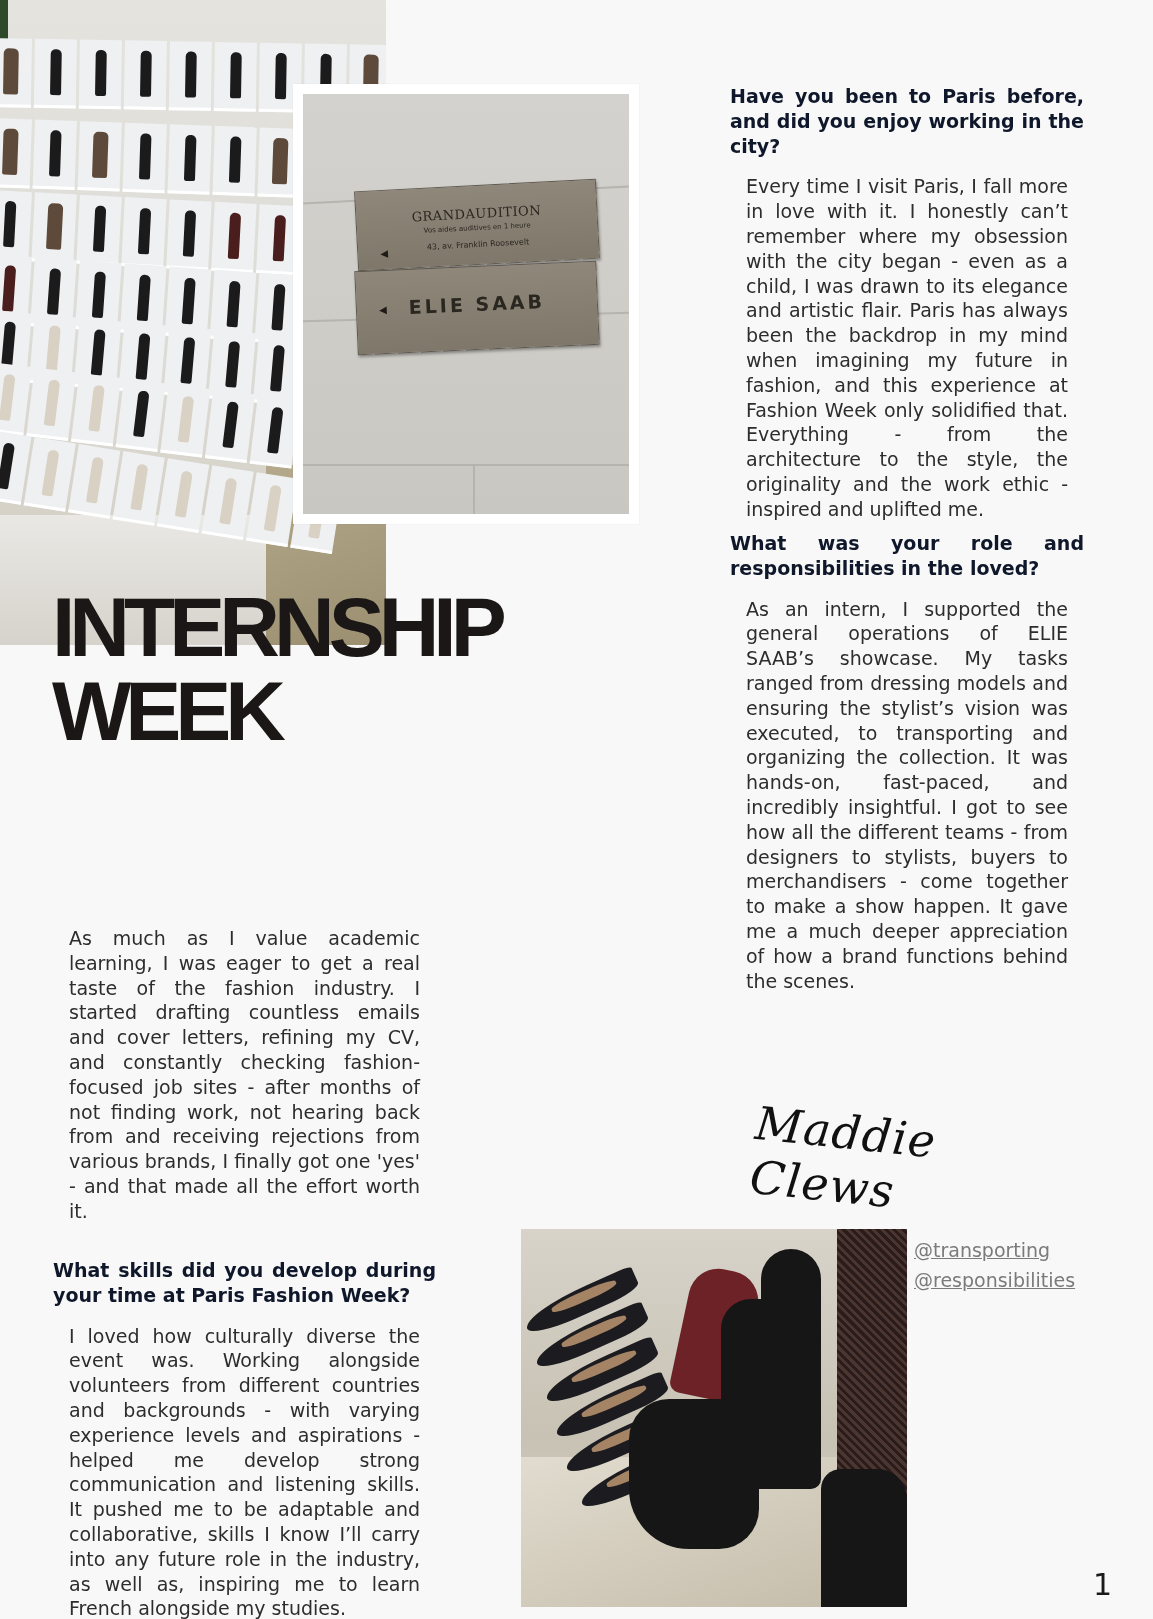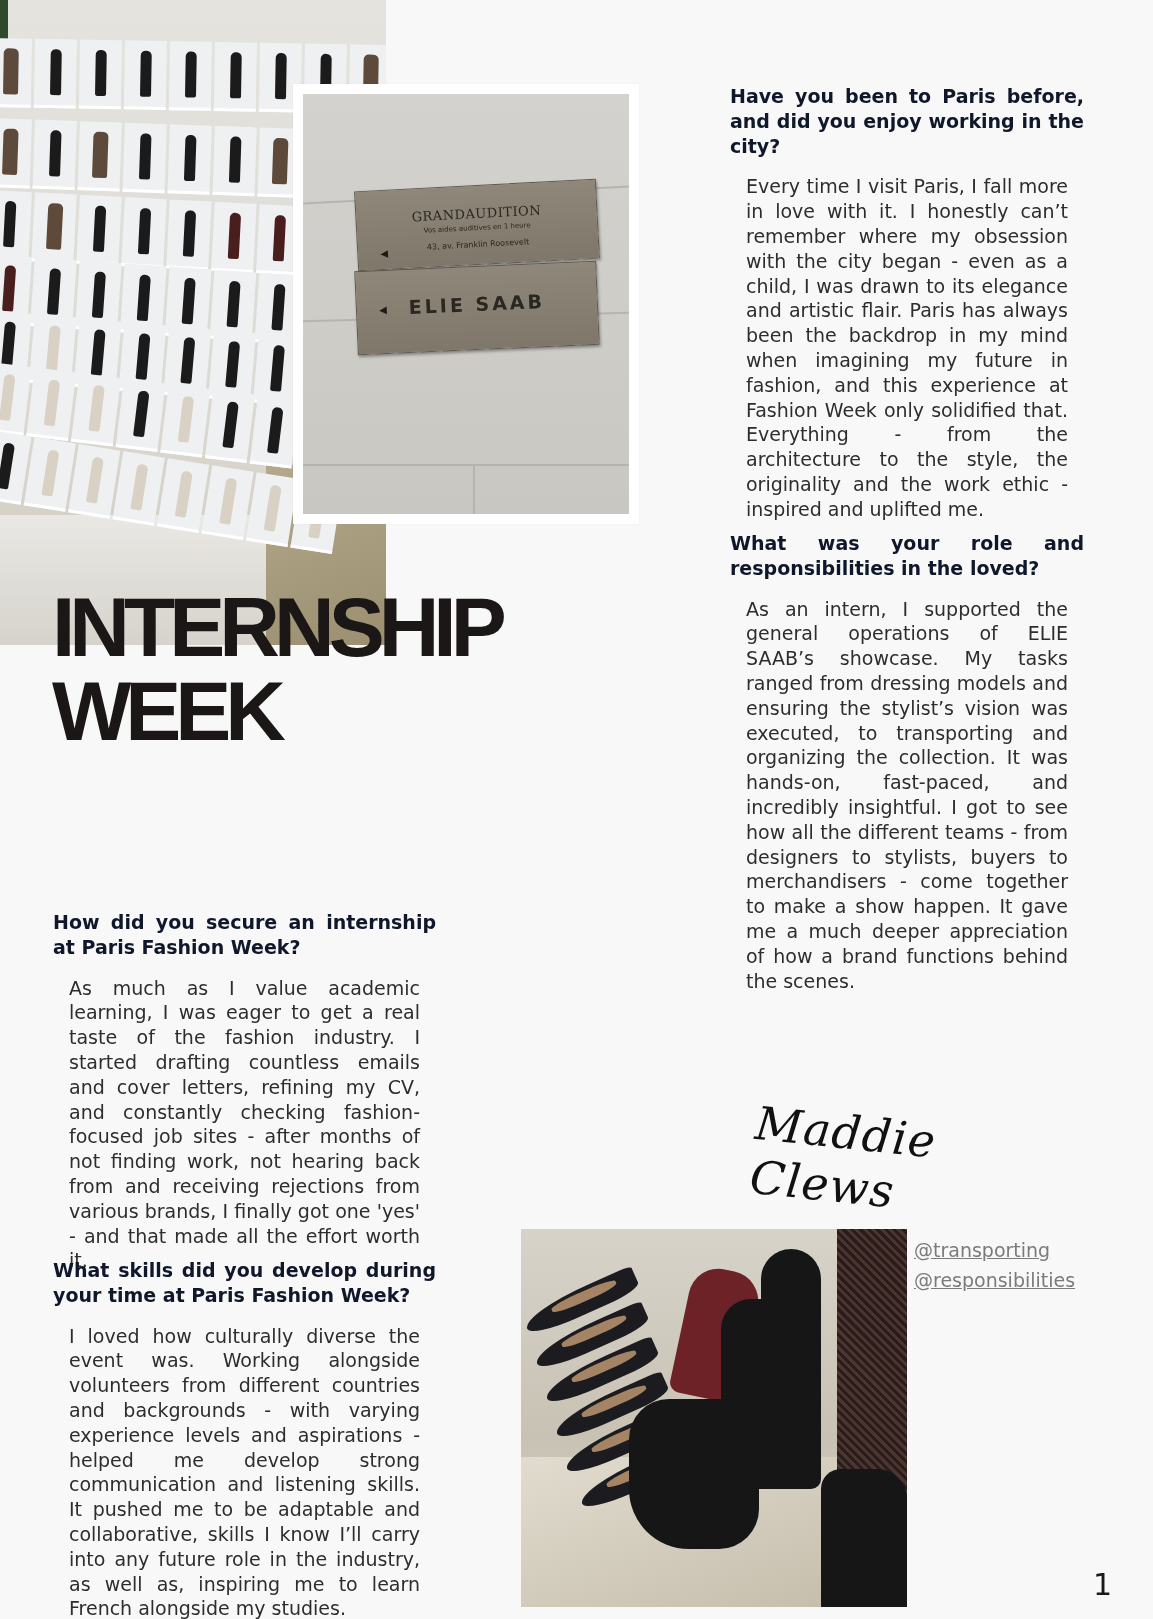--- a/index.html
+++ b/index.html
@@ -224,21 +224,20 @@
 <div class="qa qa-right-1">
   <p class="q">Have you been to Paris before, and did you enjoy working in the city?</p>
   <p class="a">Every time I visit Paris, I fall more in love with it. I honestly can’t remember where my obsession with the city began - even as a child, I was drawn to its elegance and artistic flair. Paris has always been the backdrop in my mind when imagining my future in fashion, and this experience at Fashion Week only solidified that. Everything - from the architecture to the style, the originality and the work ethic  - inspired and uplifted me.</p>
 </div>
 <div class="qa qa-right-2">
   <p class="q">What was your role and responsibilities in the loved?</p>
   <p class="a">As an intern, I supported the general operations of ELIE SAAB’s showcase. My tasks ranged from dressing models and ensuring the stylist’s vision was executed, to transporting and organizing the collection. It was hands-on, fast-paced, and incredibly insightful. I got to see how all the different teams - from designers to stylists, buyers to merchandisers - come together to make a show happen. It gave me a much deeper appreciation of how a brand functions behind the scenes.</p>
 </div>
 
 <div class="qa qa-left-1">
-  <p class="q">How did you secure an internship at Paris Fashion Week?</p>
   <p class="a">As much as I value academic learning, I was eager to get a real taste of the fashion industry. I started drafting countless emails and cover letters, refining my CV, and constantly checking fashion-focused job sites - after months of not finding work, not hearing back from and receiving rejections from various brands, I finally got one 'yes' - and that made all the effort worth it.</p>
 </div>
 <div class="qa qa-left-2">
   <p class="q">What skills did you develop during your time at Paris Fashion Week?</p>
   <p class="a">I loved how culturally diverse the event was. Working alongside volunteers from different countries and backgrounds - with varying experience levels and aspirations - helped me develop strong communication and listening skills. It pushed me to be adaptable and collaborative, skills I know I’ll carry into any future role in the industry, as well as, inspiring me to learn French alongside my studies.</p>
 </div>
 
 <div class="signature">Maddie Clews</div>
 
 <div class="photo shoes-photo">

